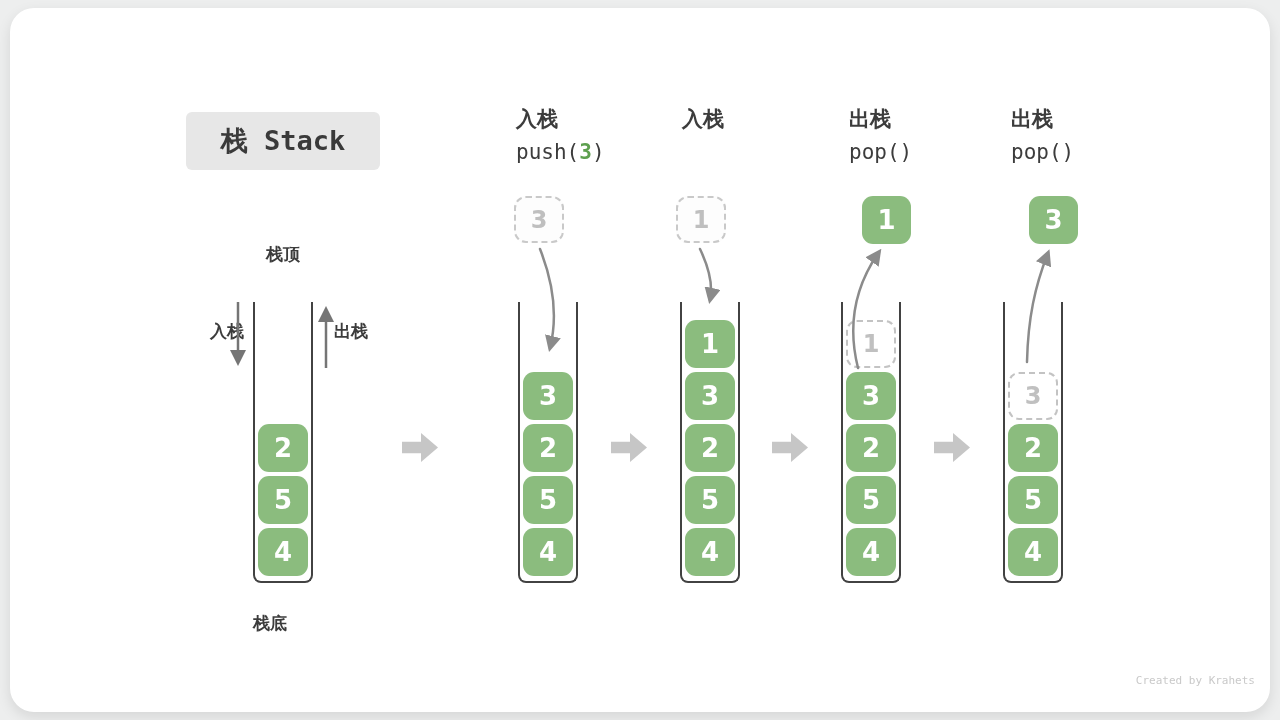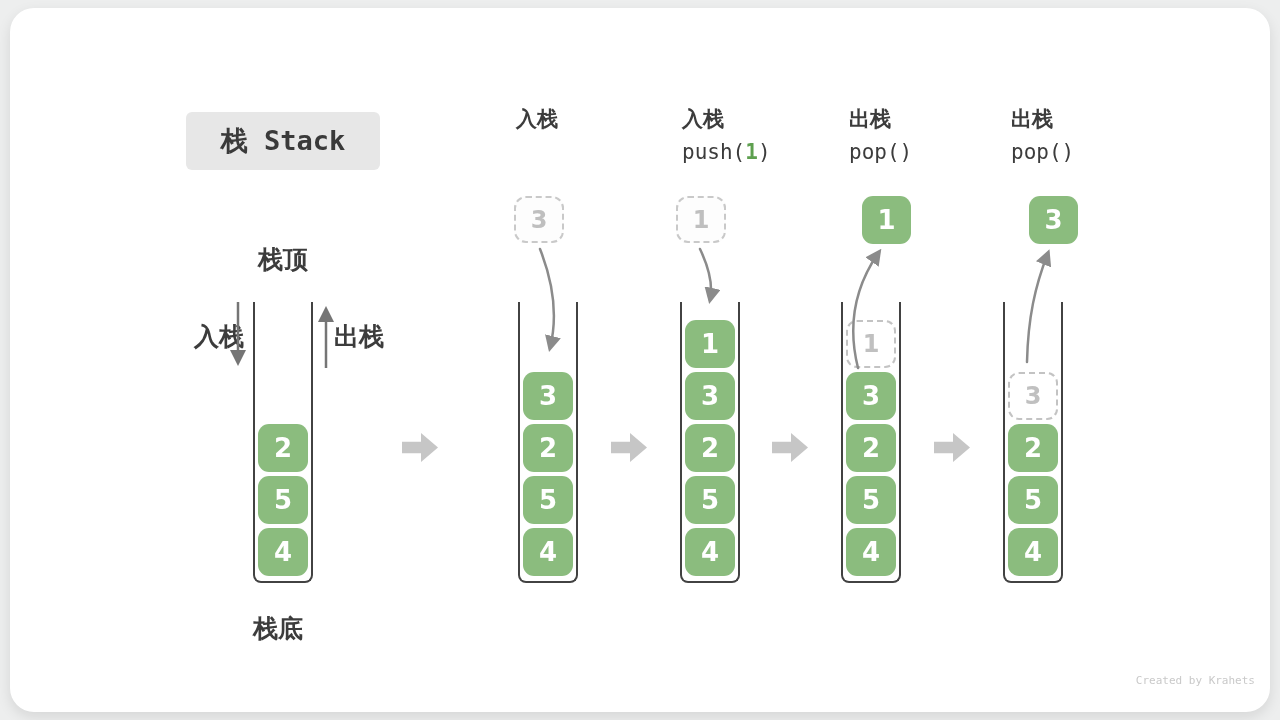--- a/index.html
+++ b/index.html
@@ -7,21 +7,21 @@
   #canvas{position:absolute;left:0;top:0;width:1280px;height:720px;padding-left:17px;}
   .card{position:absolute;left:10px;top:8px;width:1260px;height:704px;background:#ffffff;
     border-radius:24px;box-shadow:0 5px 14px rgba(0,0,0,0.10);}
   .title-box{position:absolute;left:186px;top:112px;width:194px;height:58px;background:#e7e7e7;
     border-radius:6px;display:flex;align-items:center;justify-content:center;
     font-family:"DejaVu Sans Mono","Liberation Mono",monospace;font-size:27px;font-weight:bold;color:#3a3a3a;}
   .op-label{position:absolute;top:104px;width:170px;}
   .op-cn{font-size:21px;font-weight:bold;color:#3c3c3c;line-height:30px;}
   .op-code{font-family:"DejaVu Sans Mono","Liberation Mono",monospace;font-size:21px;color:#3c3c3c;line-height:36px;}
   .op-arg{color:#5ea04f;font-weight:bold;}
-  .cn-note{position:absolute;font-size:25px;font-weight:bold;color:#3c3c3c;}
+  .cn-note{position:absolute;font-size:17px;font-weight:bold;color:#3c3c3c;}
   .stack-walls{position:absolute;top:302px;width:60px;height:281px;box-sizing:border-box;
     border:2px solid #424242;border-top:none;border-radius:0 0 8px 8px;background:transparent;}
   .cell{position:absolute;width:50px;height:48px;background:#8bbc7e;border-radius:11px;
     display:flex;align-items:center;justify-content:center;color:#ffffff;font-size:26px;font-weight:bold;}
   .ghost{position:absolute;width:46px;height:44px;background:#ffffff;border:2px dashed #c3c3c3;border-radius:11px;
     display:flex;align-items:center;justify-content:center;color:#c0c0c0;font-size:24px;font-weight:bold;}
   .dashed-box{position:absolute;top:196px;width:46px;height:43px;background:#fdfdfd;border:2px dashed #c9c9c9;
     border-radius:12px;display:flex;align-items:center;justify-content:center;color:#bfbfbf;font-size:24px;font-weight:bold;}
   .pop-box{position:absolute;top:196px;width:49px;height:48px;background:#8bbc7e;border-radius:11px;
     display:flex;align-items:center;justify-content:center;color:#ffffff;font-size:26px;font-weight:bold;}
@@ -34,24 +34,24 @@
 
 <div id="canvas">
   <div class="card"></div>
 
   <div class="title-box">
     <span>栈 Stack</span>
   </div>
 
   <div class="op-label" style="left:516px">
     <div class="op-cn">入栈</div>
+    <div class="op-code"><span>push(</span><span class="op-arg">3</span><span>)</span></div>
   </div>
   <div class="op-label" style="left:682px">
     <div class="op-cn">入栈</div>
-    <div class="op-code"><span>push(</span><span class="op-arg">1</span><span>)</span></div>
   </div>
   <div class="op-label" style="left:849px">
     <div class="op-cn">出栈</div>
     <div class="op-code"><span>pop(</span><span class="op-arg"></span><span>)</span></div>
   </div>
   <div class="op-label" style="left:1011px">
     <div class="op-cn">出栈</div>
     <div class="op-code"><span>pop(</span><span class="op-arg"></span><span>)</span></div>
   </div>
 

